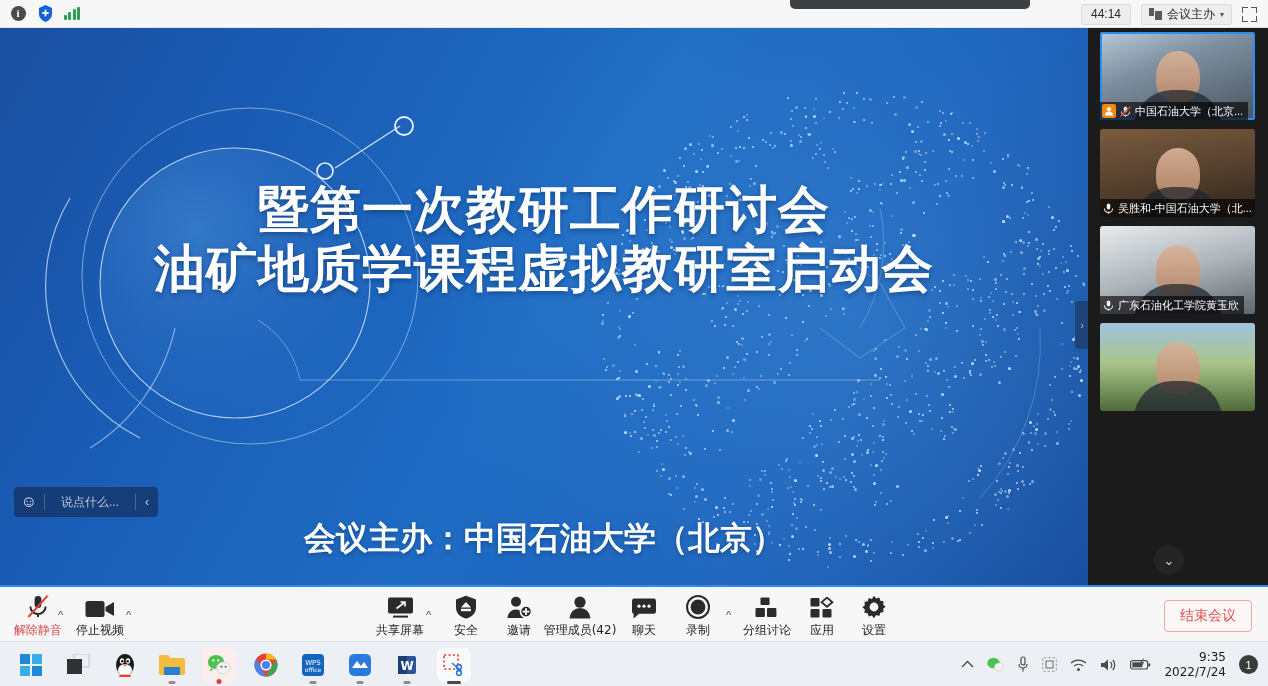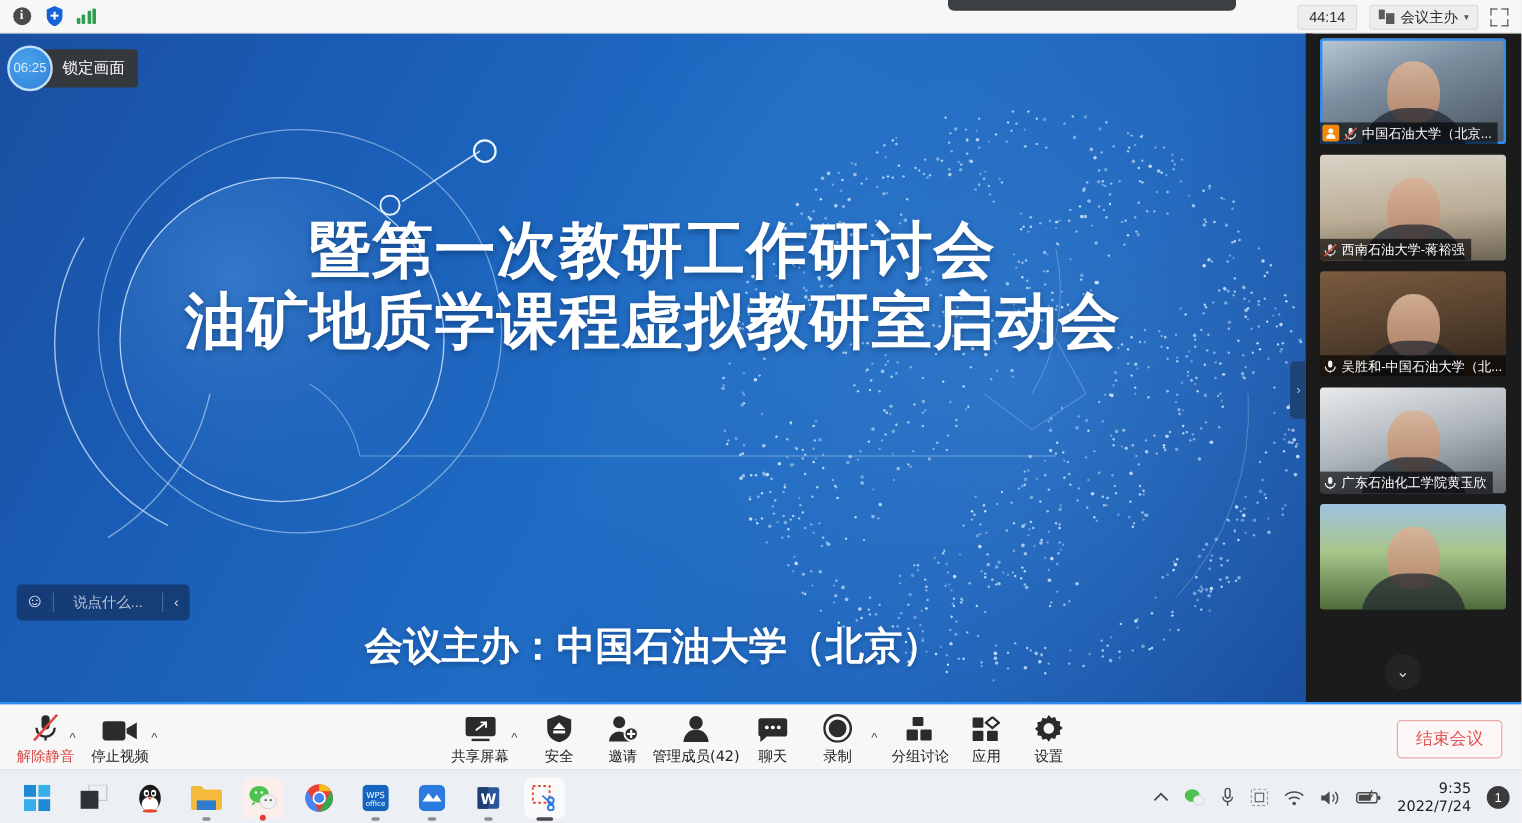--- a/index.html
+++ b/index.html
@@ -1362,24 +1362,20 @@
 
     <div class="slide-title-wrap">
       <div class="slide-title l2">暨第一次教研工作研讨会</div>
       <div class="slide-title">油矿地质学课程虚拟教研室启动会</div>
     </div>
 
     <div class="slide-sub">
       <div class="slide-host">会议主办：中国石油大学（北京）</div>
     </div>
 
-    <div class="lock-badge">
-      <div class="lock-ring">06:25</div>
-      <div class="lock-tip">锁定画面</div>
-    </div>
 
     <div class="chatbar">
       <div class="chat-emoji">☺</div>
       <div class="chat-sep"></div>
       <div class="chat-ph">说点什么...</div>
       <div class="chat-sep"></div>
       <div class="chat-arrow">‹</div>
     </div>
 
     <div class="panel-handle">›</div>
@@ -1405,36 +1401,20 @@
           </span>
           <svg class="mic-ic" viewBox="0 0 14 14">
             <rect x="5.1" y="1.6" width="3.8" height="6.4" rx="1.9" fill="#e0e0e0"></rect>
             <path d="M2.6 7 a4.4 4.4 0 0 0 8.8 0" fill="none" stroke="#e0e0e0" stroke-width="1.1"></path>
             <line x1="7" y1="10.4" x2="7" y2="12.6" stroke="#e0e0e0" stroke-width="1.1"></line>
             <line x1="1.6" y1="12.4" x2="12.4" y2="1.6" stroke="#e34b3c" stroke-width="1.4"></line>
           </svg>
           <span>中国石油大学（北京...</span>
          </div>
       </div>
-      <div class="tile" style="background: linear-gradient(175deg, rgb(217, 211, 198) 0%, rgb(188, 174, 151) 55%, rgb(109, 100, 83) 100%);">
-        <div style="position:absolute;left:50%;top:22%;transform:translateX(-50%);
-        width:44px;height:52px;border-radius:48% 48% 42% 42%;
-        background:linear-gradient(180deg,#d8b398,#b8876a);opacity:.92"></div>
-      <div style="position:absolute;left:50%;top:66%;transform:translateX(-50%);
-        width:88px;height:40px;border-radius:38px 38px 0 0;background:rgba(30,36,46,.72)"></div>
-        <div class="tile-name">
-           <svg class="mic-ic" viewBox="0 0 14 14">
-            <rect x="5.1" y="1.6" width="3.8" height="6.4" rx="1.9" fill="#e0e0e0"></rect>
-            <path d="M2.6 7 a4.4 4.4 0 0 0 8.8 0" fill="none" stroke="#e0e0e0" stroke-width="1.1"></path>
-            <line x1="7" y1="10.4" x2="7" y2="12.6" stroke="#e0e0e0" stroke-width="1.1"></line>
-            <line x1="1.6" y1="12.4" x2="12.4" y2="1.6" stroke="#e34b3c" stroke-width="1.4"></line>
-          </svg>
-          <span>西南石油大学-蒋裕强</span>
-         </div>
-      </div>
       <div class="tile" style="background: linear-gradient(170deg, rgb(122, 91, 62) 0%, rgb(90, 68, 48) 45%, rgb(48, 36, 26) 100%);">
         <div style="position:absolute;left:50%;top:22%;transform:translateX(-50%);
         width:44px;height:52px;border-radius:48% 48% 42% 42%;
         background:linear-gradient(180deg,#d8b398,#b8876a);opacity:.92"></div>
       <div style="position:absolute;left:50%;top:66%;transform:translateX(-50%);
         width:88px;height:40px;border-radius:38px 38px 0 0;background:rgba(30,36,46,.72)"></div>
         <div class="tile-name">
            <svg class="mic-ic" viewBox="0 0 14 14">
             <rect x="5.1" y="1.6" width="3.8" height="6.4" rx="1.9" fill="#f2f2f2"></rect>
             <path d="M2.6 7 a4.4 4.4 0 0 0 8.8 0" fill="none" stroke="#f2f2f2" stroke-width="1.1"></path>

